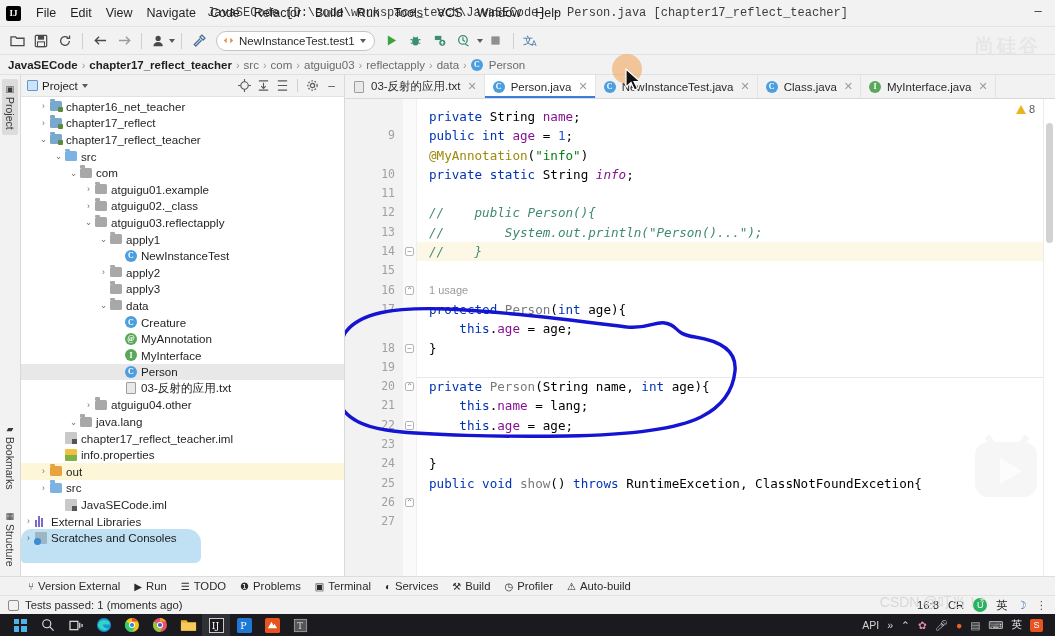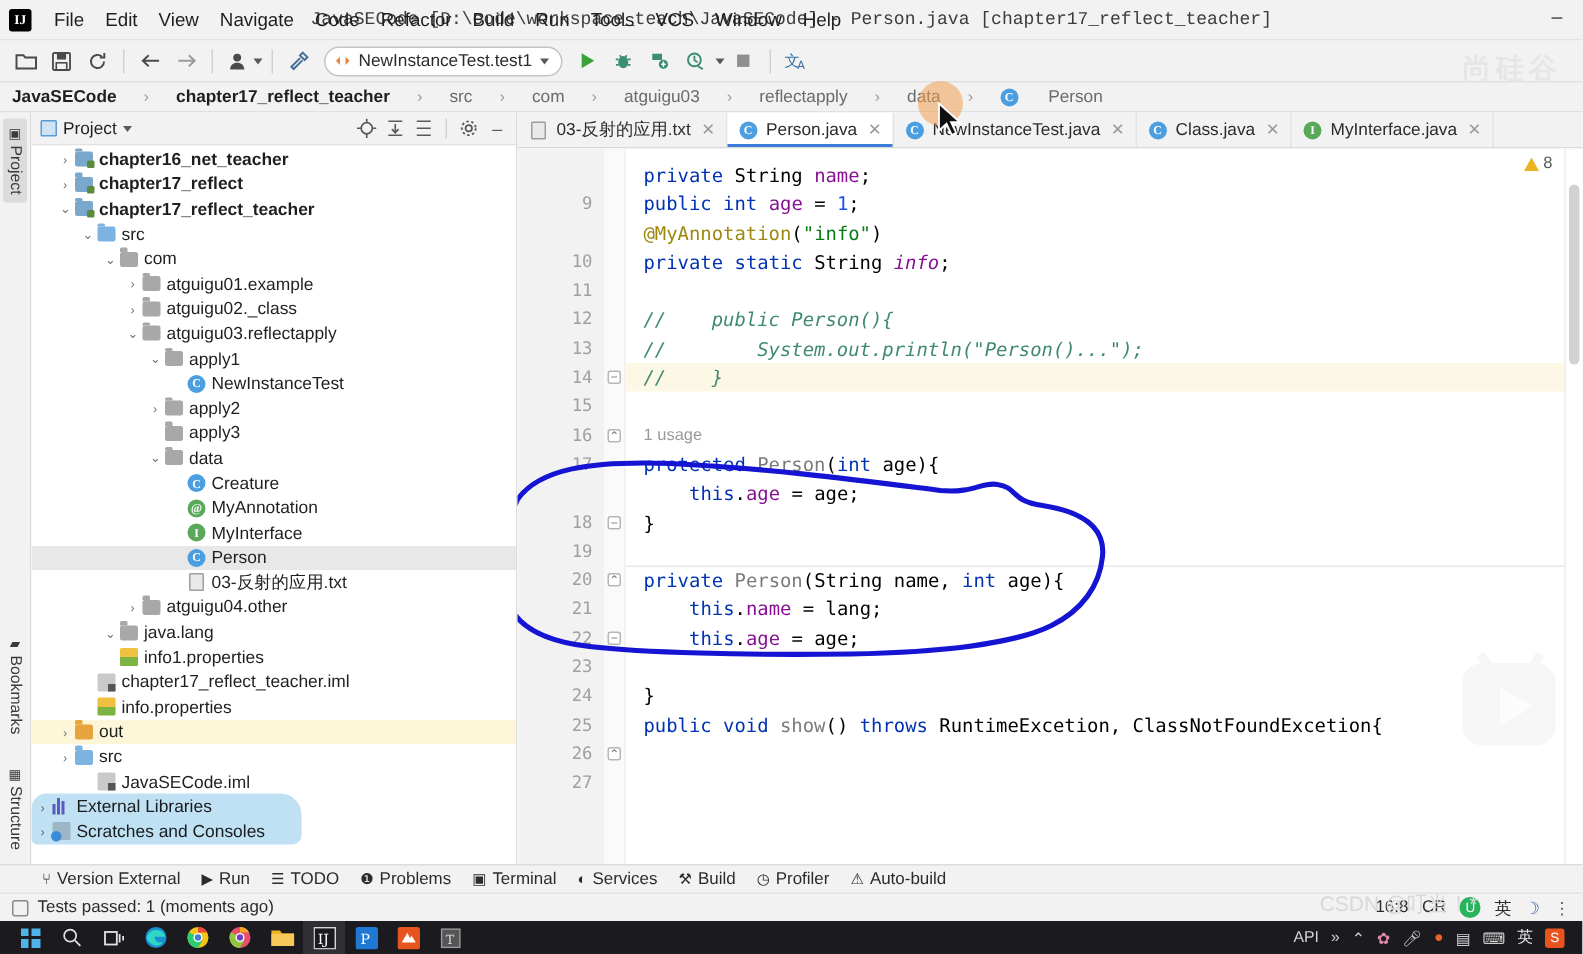--- a/index.html
+++ b/index.html
@@ -126,21 +126,21 @@
   .tree { flex: 1; overflow: hidden; padding-top: 1px; position: relative; background:#fff; }
   .trow {
     height: 16.6px; display: flex; align-items: center;
     font-size: 11.6px; color: #1f1f1f; white-space: nowrap;
     padding-right: 4px;
   }
   .trow.selected { background: #e8e8e8; }
   .trow.hl-yellow { background: #fdf6d8; }
   .arrow { width: 11px; min-width:11px; text-align:center; color: #6e6e6e; font-size: 8.5px; }
   .tlabel { margin-left: 3px; }
-  .tlabel.bold { font-weight: bold; }
+  .tlabel.bold { font-weight: normal; }
   .ticon { width: 14px; min-width:14px; height: 13px; display:flex; align-items:center; justify-content:center; }
 
   
   .f-yellow, .f-blue, .f-gray, .f-mod {
     width: 12px; height: 10px; border-radius: 1.5px; position: relative;
   }
   .f-yellow { background:#e8a33d; }
   .f-blue   { background:#7cb3e0; }
   .f-gray   { background:#a8a8a8; }
   .f-mod    { background:#7aa7cc; }
@@ -375,21 +375,21 @@
     <div class="tb-btn">
       <svg width="15" height="14" viewBox="0 0 16 15">
           <text x="0" y="11" font-size="11" fill="#3a6ea5" font-family="DejaVu Sans">文</text>
           <text x="9" y="13" font-size="8" fill="#3a6ea5" font-family="DejaVu Sans">A</text>
         </svg>
     </div>
     <div class="wm" style="right:14px; top:6px; font-size:19px; letter-spacing:3px; color:#e6e6e6;">尚硅谷</div>
   </div>
 
   <div class="breadcrumb">
-    <div id="crumbs" style="display:flex;align-items:center;gap:17px">
+    <div id="crumbs" style="display:flex;align-items:center;gap:3px">
         <span class="crumb bold">JavaSECode</span>
         <span class="crumb-sep">›</span>
         <span class="crumb bold">chapter17_reflect_teacher</span>
         <span class="crumb-sep">›</span>
         <span class="crumb">src</span>
         <span class="crumb-sep">›</span>
         <span class="crumb">com</span>
         <span class="crumb-sep">›</span>
         <span class="crumb">atguigu03</span>
         <span class="crumb-sep">›</span>
@@ -593,27 +593,20 @@
               <span class="f-gray"></span>
             </span>
             <span class="tlabel">atguigu04.other</span>
           </div>
           <div class="trow" style="padding-left: 47px;">
             <span class="arrow">⌄</span>
             <span class="ticon">
               <span class="f-gray"></span>
             </span>
             <span class="tlabel">java.lang</span>
-          </div>
-          <div class="trow" style="padding-left: 47px;">
-            <span class="arrow"></span>
-            <span class="ticon">
-              <span class="file-prop"></span>
-            </span>
-            <span class="tlabel">info1.properties</span>
           </div>
           <div class="trow" style="padding-left: 32px; text-align: center;">
             <span class="arrow"></span>
             <span class="ticon">
               <span class="file-iml"></span>
             </span>
             <span class="tlabel">chapter17_reflect_teacher.iml</span>
           </div>
           <div class="trow" style="padding-left: 32px;">
             <span class="arrow"></span>

